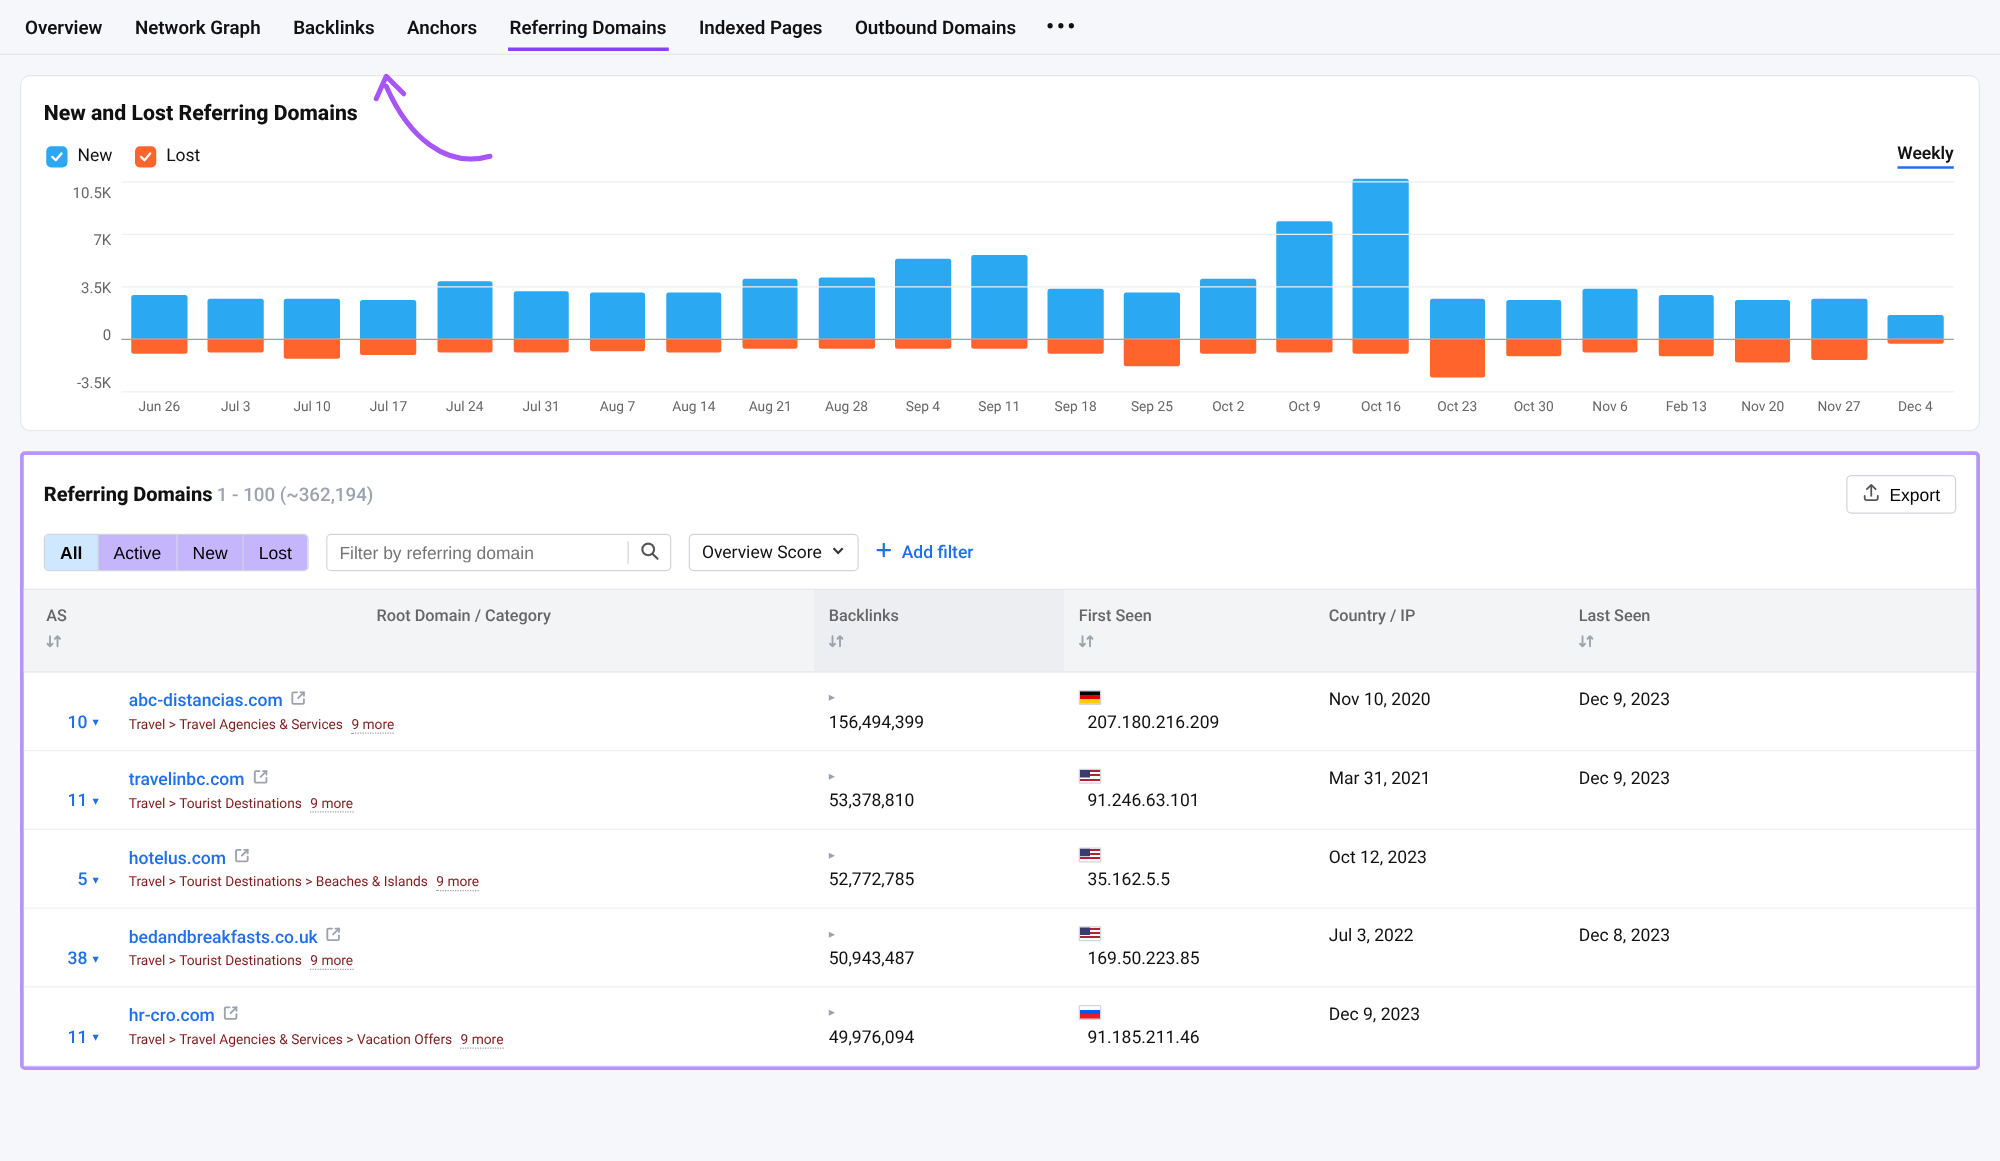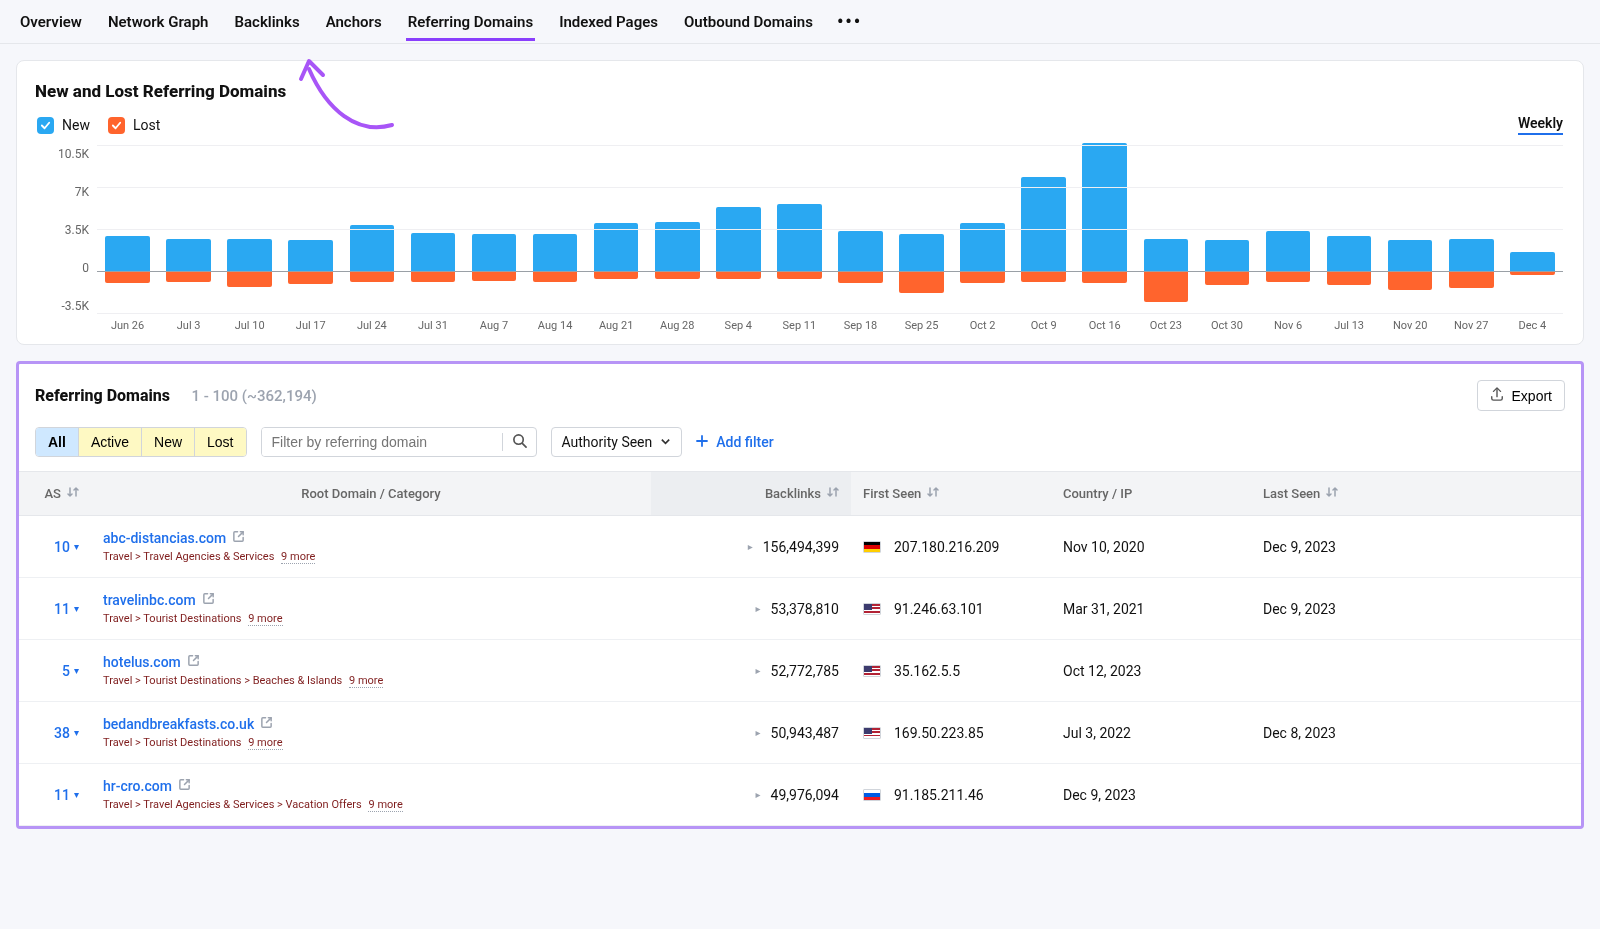--- a/index.html
+++ b/index.html
@@ -24,34 +24,34 @@
   .bars { position:absolute; left:0; right:0; top:0; bottom:0; display:flex; align-items:stretch; }
   .bar-col { flex:1; position:relative; margin:0 4px; }
   .bar-new { position:absolute; left:8%; right:8%; bottom:42px; background:#2aa8f2; border-radius:2px 2px 0 0; }
   .bar-lost { position:absolute; left:8%; right:8%; top:126px; background:#ff642d; border-radius:0 0 2px 2px; }
   .xaxis { display:flex; padding: 6px 8px 4px 68px; }
   .xlabel { flex:1; text-align:center; font-size:11px; color:#666; white-space:nowrap; }
   .arrow-anno { position:absolute; left:280px; top:-6px; pointer-events:none; }
   .panel2 { background:#fff; border:3px solid #b794f6; border-radius:4px; margin: 0 16px 16px; padding: 10px 0 0 0; }
   .p2-header { display:flex; justify-content:space-between; align-items:center; padding: 6px 16px 10px 16px; }
   .p2-title { font-size:16px; font-weight:800; }
-  .p2-range { font-weight:500; color:#9ca3af; margin-left:18px; font-size:15px;}
+  .p2-range { font-weight:500; color:#9ca3af; margin-left:0; font-size:15px;}
   .export-btn { display:flex; align-items:center; gap:8px; border:1px solid #d1d5db; background:#fff; border-radius:4px; padding:6px 12px; font-size:14px; font-weight:500; cursor:pointer; }
   .filter-row { display:flex; align-items:center; gap:14px; padding: 6px 16px 14px 16px; border-bottom:1px solid #e5e7eb; flex-wrap:wrap;}
   .seg { display:flex; border:1px solid #d1d5db; border-radius:4px; overflow:hidden; }
-  .seg button { background:#fef9c3; border:none; border-right:1px solid #d1d5db; padding:6px 12px; font-size:14px; cursor:pointer; }
+  .seg button { background:#c4b5fd; border:none; border-right:1px solid #d1d5db; padding:6px 12px; font-size:14px; cursor:pointer; }
   .seg button:last-child { border-right:none; }
   .seg button.sel { background:#cfe8ff; font-weight:600; }
   .search-wrap { display:flex; border:1px solid #d1d5db; border-radius:4px; overflow:hidden;align-items:center; }
   .search-wrap input { border:none; padding:6px 10px; width:240px; font-size:14px; outline:none; }
   .search-wrap .sbtn { border:none; border-left:1px solid #d1d5db; background:#fff; width:34px; display:flex; align-items:center; justify-content:center; cursor:pointer; }
   .dd { display:flex; align-items:center; gap:8px; border:1px solid #d1d5db; border-radius:4px; padding:6px 10px; font-size:14px; cursor:pointer; background:#fff; }
   .add-filter { color:#1f6feb; font-weight:500; display:flex; align-items:center; gap:8px; cursor:pointer; }
   .thead { display:flex; background:#f3f4f6; border-bottom:1px solid #e5e7eb; font-size:13px; color:#666; font-weight:500; }
-  .th, .td { padding:14px 12px; display:flex; align-items:center; gap:6px; }
+  .th, .td { padding:14px 12px; display:flex; gap:6px;flex-direction:column; }
   .col-as { width:72px; justify-content:flex-end; padding-left:18px; }
   .col-domain { width:560px; flex-direction:column; align-items:flex-start; justify-content:center; gap:4px; }
   .col-backlinks { width:200px; justify-content:flex-end; font-variant-numeric: tabular-nums; }
   .thead .col-backlinks { background:#eceef1; }
   .col-ip { width:200px; }
   .col-first { width:200px; }
   .col-last { flex:1; }
   .trow { display:flex; border-bottom:1px solid #eef0f3; }
   .as-cell { color:#1f6feb; font-weight:500; display:flex; align-items:center; gap:4px; justify-content:flex-end;}
   .dom-link { color:#1f6feb; font-weight:500; display:flex; align-items:center; gap:6px;}
@@ -234,21 +234,21 @@
       <div class="xlabel">Sep 4</div>
       <div class="xlabel">Sep 11</div>
       <div class="xlabel">Sep 18</div>
       <div class="xlabel">Sep 25</div>
       <div class="xlabel">Oct 2</div>
       <div class="xlabel">Oct 9</div>
       <div class="xlabel">Oct 16</div>
       <div class="xlabel">Oct 23</div>
       <div class="xlabel">Oct 30</div>
       <div class="xlabel">Nov 6</div>
-      <div class="xlabel">Jul 13</div>
+      <div class="xlabel">Feb 13</div>
       <div class="xlabel">Nov 20</div>
       <div class="xlabel">Nov 27</div>
       <div class="xlabel">Dec 4</div>
     </div>
 </div>
 
 <div class="panel2">
   <div class="p2-header">
     <div>
       <span class="p2-title">Referring Domains</span>
@@ -277,21 +277,21 @@
       <button class="sbtn">
         <span>
           <svg width="15" height="15" viewBox="0 0 16 16" fill="none" stroke="#555" stroke-width="1.8">
               <circle cx="7" cy="7" r="5"></circle>
               <path d="M11 11l4 4" stroke-linecap="round"></path>
             </svg>
         </span>
       </button>
     </div>
     <div class="dd">
-      <span>Authority Seen</span>
+      <span>Overview Score</span>
       <span>
         <svg width="11" height="11" viewBox="0 0 12 12" fill="none" stroke="#333" stroke-width="1.8">
             <path d="M2 4l4 4 4-4"></path>
           </svg>
       </span>
     </div>
     <div class="add-filter">
       <span>
         <svg width="12" height="12" viewBox="0 0 12 12" stroke="#1f6feb" stroke-width="1.8" stroke-linecap="round">
             <path d="M6 1v10M1 6h10"></path>

